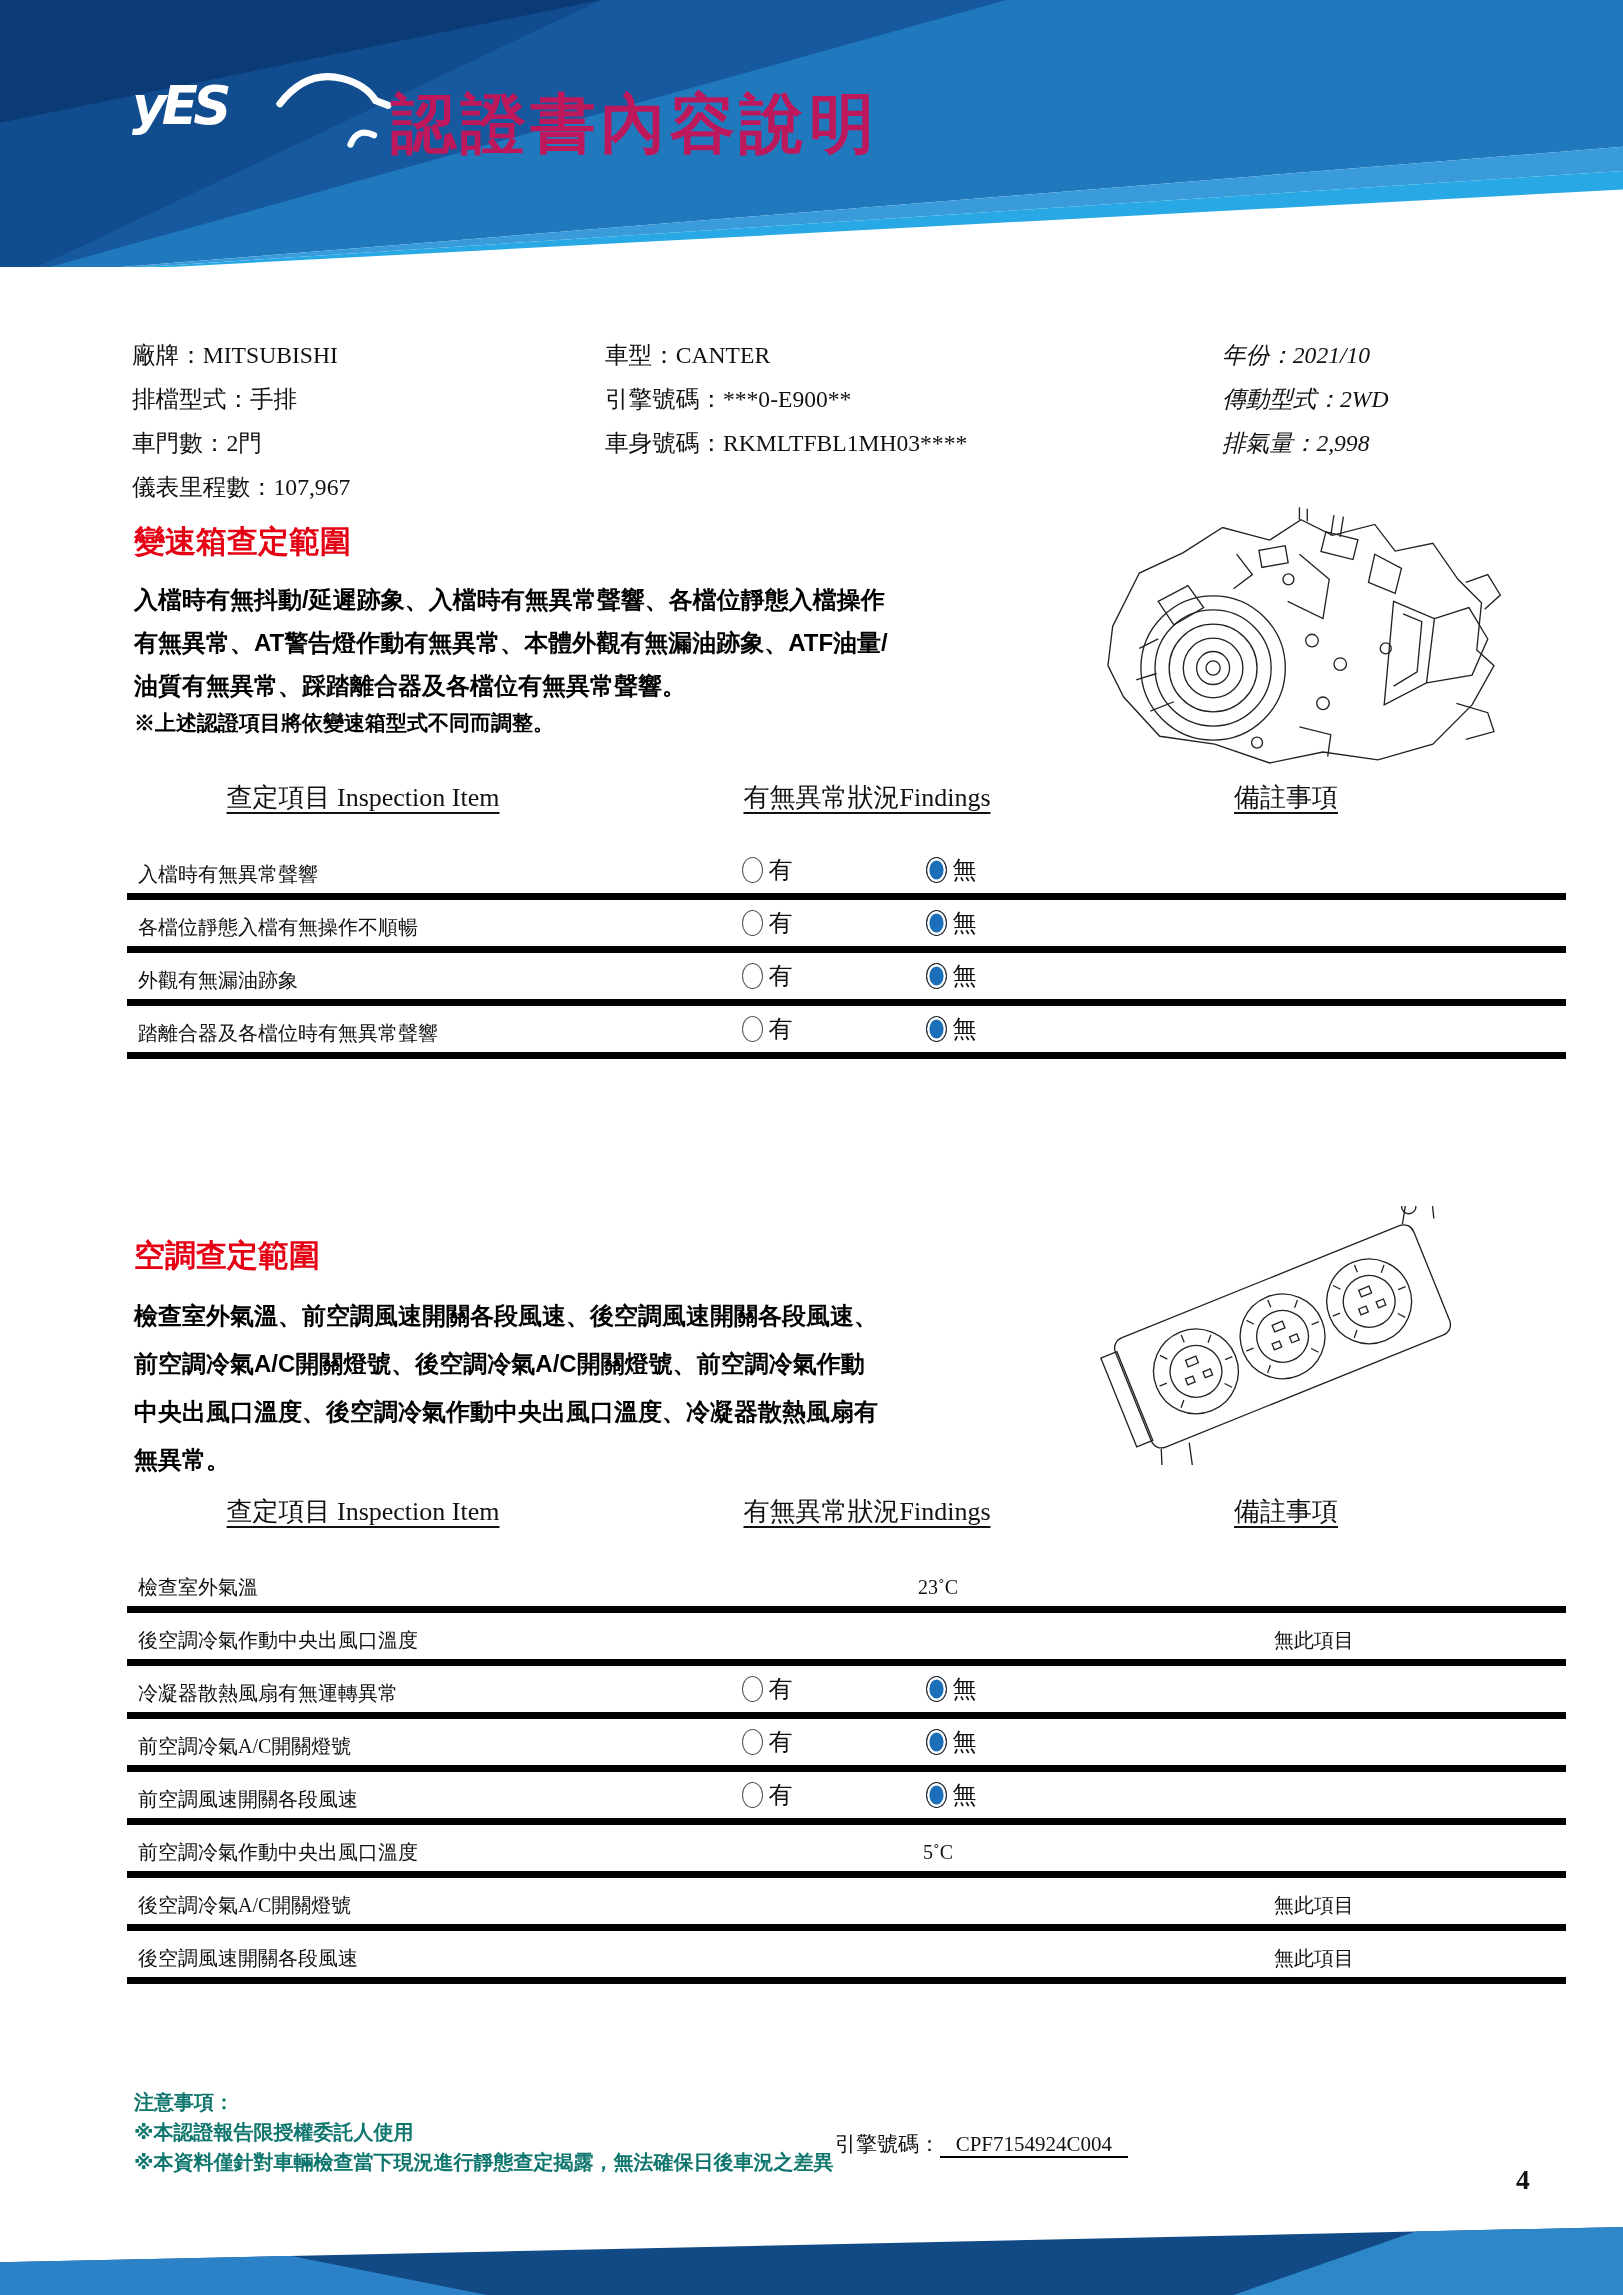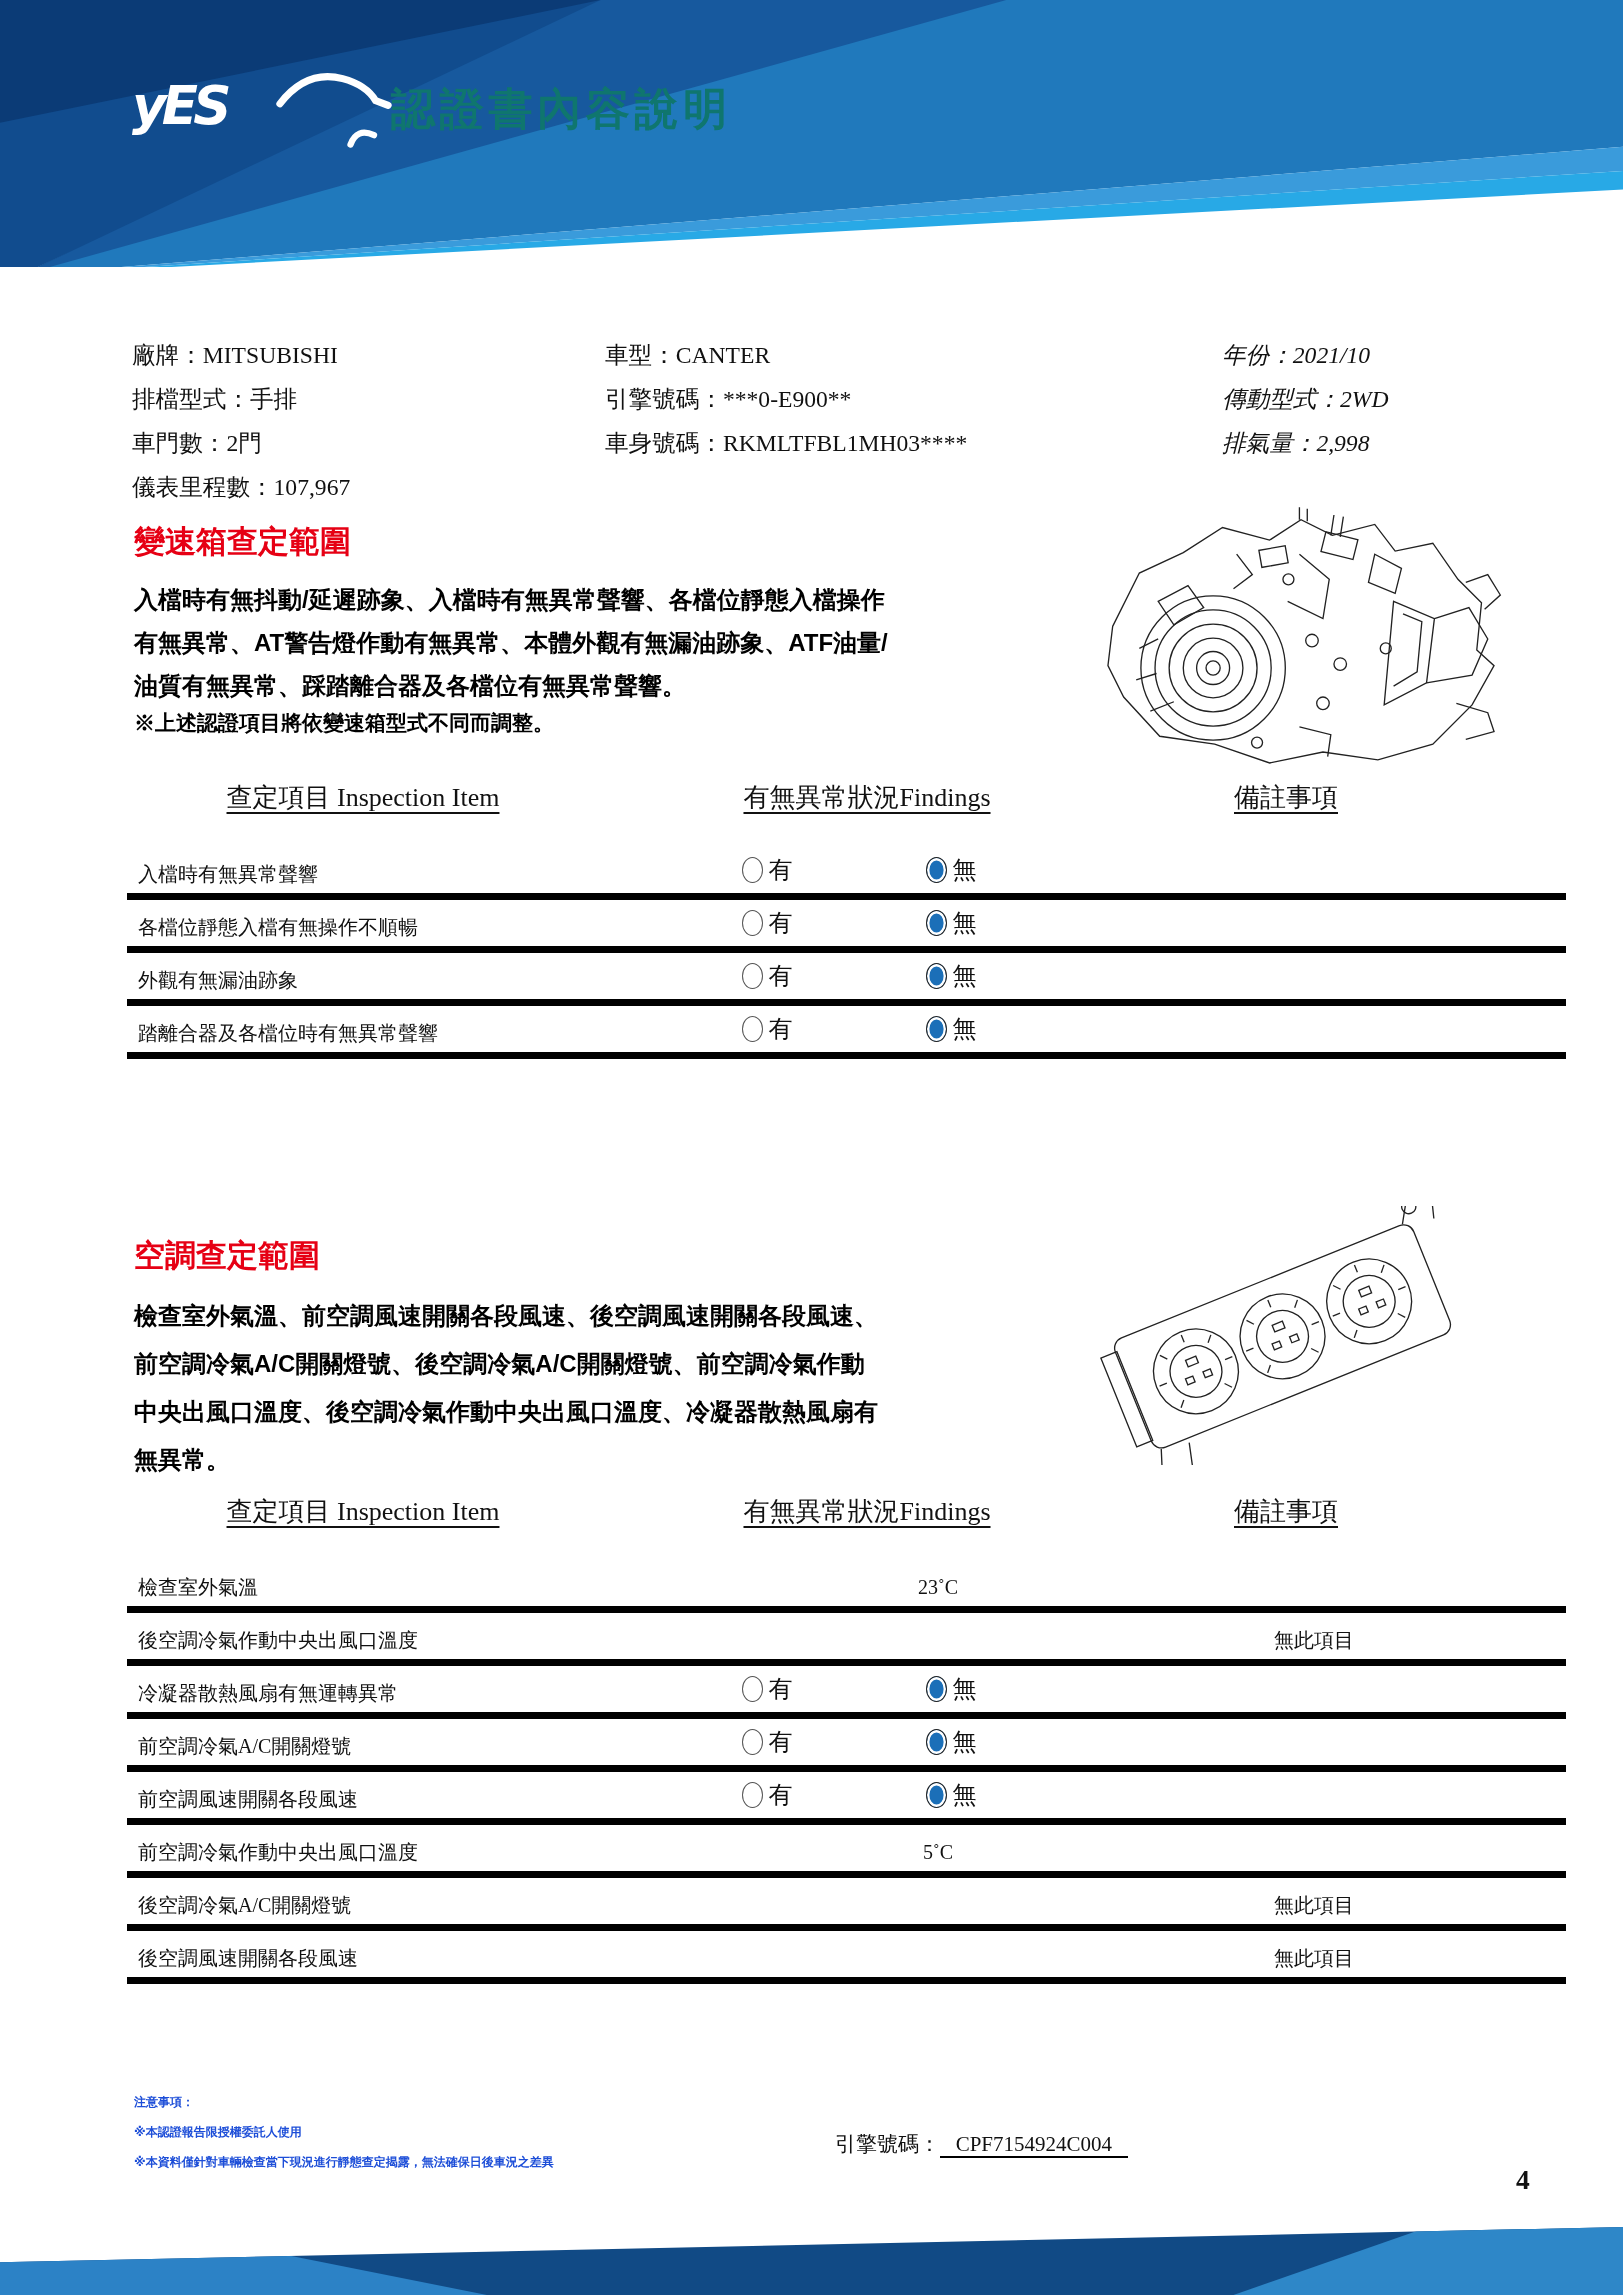--- a/index.html
+++ b/index.html
@@ -11,21 +11,21 @@
   .b-med   {background:#2079BC;clip-path:polygon(36% 0,100% 0,100% 55%,1.3% 103%);}
   .b-dkband{background:#17599E;clip-path:polygon(36% 0,62% 0,1.3% 103%);}
   .b-navy  {background:#114C8E;clip-path:polygon(0 0,37% 0,1.3% 103%,0 103%);}
   .b-navydk{background:#0B3B76;clip-path:polygon(0 0,37% 0,0 46%);}
   .b-light {background:#3A9BDB;clip-path:polygon(1.3% 103%,100% 55%,100% 64%);}
   .b-cyan  {background:#28A9E6;clip-path:polygon(1.3% 103%,100% 64%,100% 71%);}
   .logo-text{position:absolute;left:132px;top:66px;font-family:"DejaVu Sans","Liberation Sans",sans-serif;
         font-style:italic;font-weight:bold;font-size:53px;line-height:79px;color:#fff;letter-spacing:-4.7px;}
   .car-svg{position:absolute;left:275px;top:63px;}
   .banner-title{position:absolute;left:391px;top:80px;font-family:"Liberation Sans","DejaVu Sans",sans-serif;
-        font-weight:800;font-size:44px;color:#0f766e;letter-spacing:4.7px;white-space:nowrap;}
+        font-weight:800;font-size:65px;color:#be185d;letter-spacing:4.7px;white-space:nowrap;}
   
   .info-col{position:absolute;top:333px;font-size:23.6px;line-height:44px;white-space:nowrap;}
   #info-col0{left:132px;} #info-col1{left:605px;} #info-col2{left:1222px;font-style:italic;}
   
   .sec-title{position:absolute;left:134px;font-family:"Liberation Sans","DejaVu Sans",sans-serif;
         font-weight:800;font-size:31px;color:#E60014;white-space:nowrap;}
   .sec-desc{position:absolute;left:134px;width:1052px;font-family:"Liberation Sans","DejaVu Sans",sans-serif;
         font-weight:bold;font-size:24px;color:#000;white-space:pre-line;}
   .sec-note{position:absolute;left:134px;font-family:Liberation Mono, monospace;
         font-weight:bold;font-size:21px;color:#000;white-space:nowrap;}
@@ -47,21 +47,21 @@
   .row-item{left:11px;}
   .rg-yes{left:615px;} .rg-no{left:799px;}
   .radio-group{position:absolute;top:0;height:46px;display:flex;align-items:center;gap:5.5px;font-size:24px;}
   .radio-circle{display:inline-block;width:21px;height:26px;border-radius:50%;border:1.6px solid #555;
         background:#fff;box-sizing:border-box;}
   .radio-circle.selected{background:#1B6FB8;border:1.6px solid #222;box-shadow:inset 0 0 0 2.4px #fff;}
   .val{left:693px;width:236px;text-align:center;}
   .remark{left:1147px;}
   
   .notice{position:absolute;left:134px;top:2087px;font-family:"Liberation Sans","DejaVu Sans",sans-serif;
-        font-weight:bold;font-size:12px;color:#1d4ed8;line-height:30px;white-space:nowrap;}
+        font-weight:bold;font-size:20px;color:#0f766e;line-height:30px;white-space:nowrap;}
   .cert-line{position:absolute;left:835px;top:2130px;font-size:21px;white-space:nowrap;}
   .cert-num{border-bottom:2.4px solid #000;padding:0 15.7px;}
   .page-num{position:absolute;left:1516px;top:2164px;font-size:27.5px;font-weight:bold;}
   .foot-band{position:absolute;left:0;top:2227px;width:1623px;height:68px;background:#114A85;
         clip-path:polygon(0 52%,100% 0,100% 100%,0 100%);}
   .foot-band .layer{position:absolute;inset:0;}
   .fb-left{background:#2C82C6;clip-path:polygon(0 0,9% 0,30% 100%,0 100%);}
   .fb-right{background:#2E87C8;clip-path:polygon(88% 0,100% 0,100% 100%,76% 100%);}
   svg .ln{stroke:#222;fill:none;stroke-width:1.7;}
 </style>

